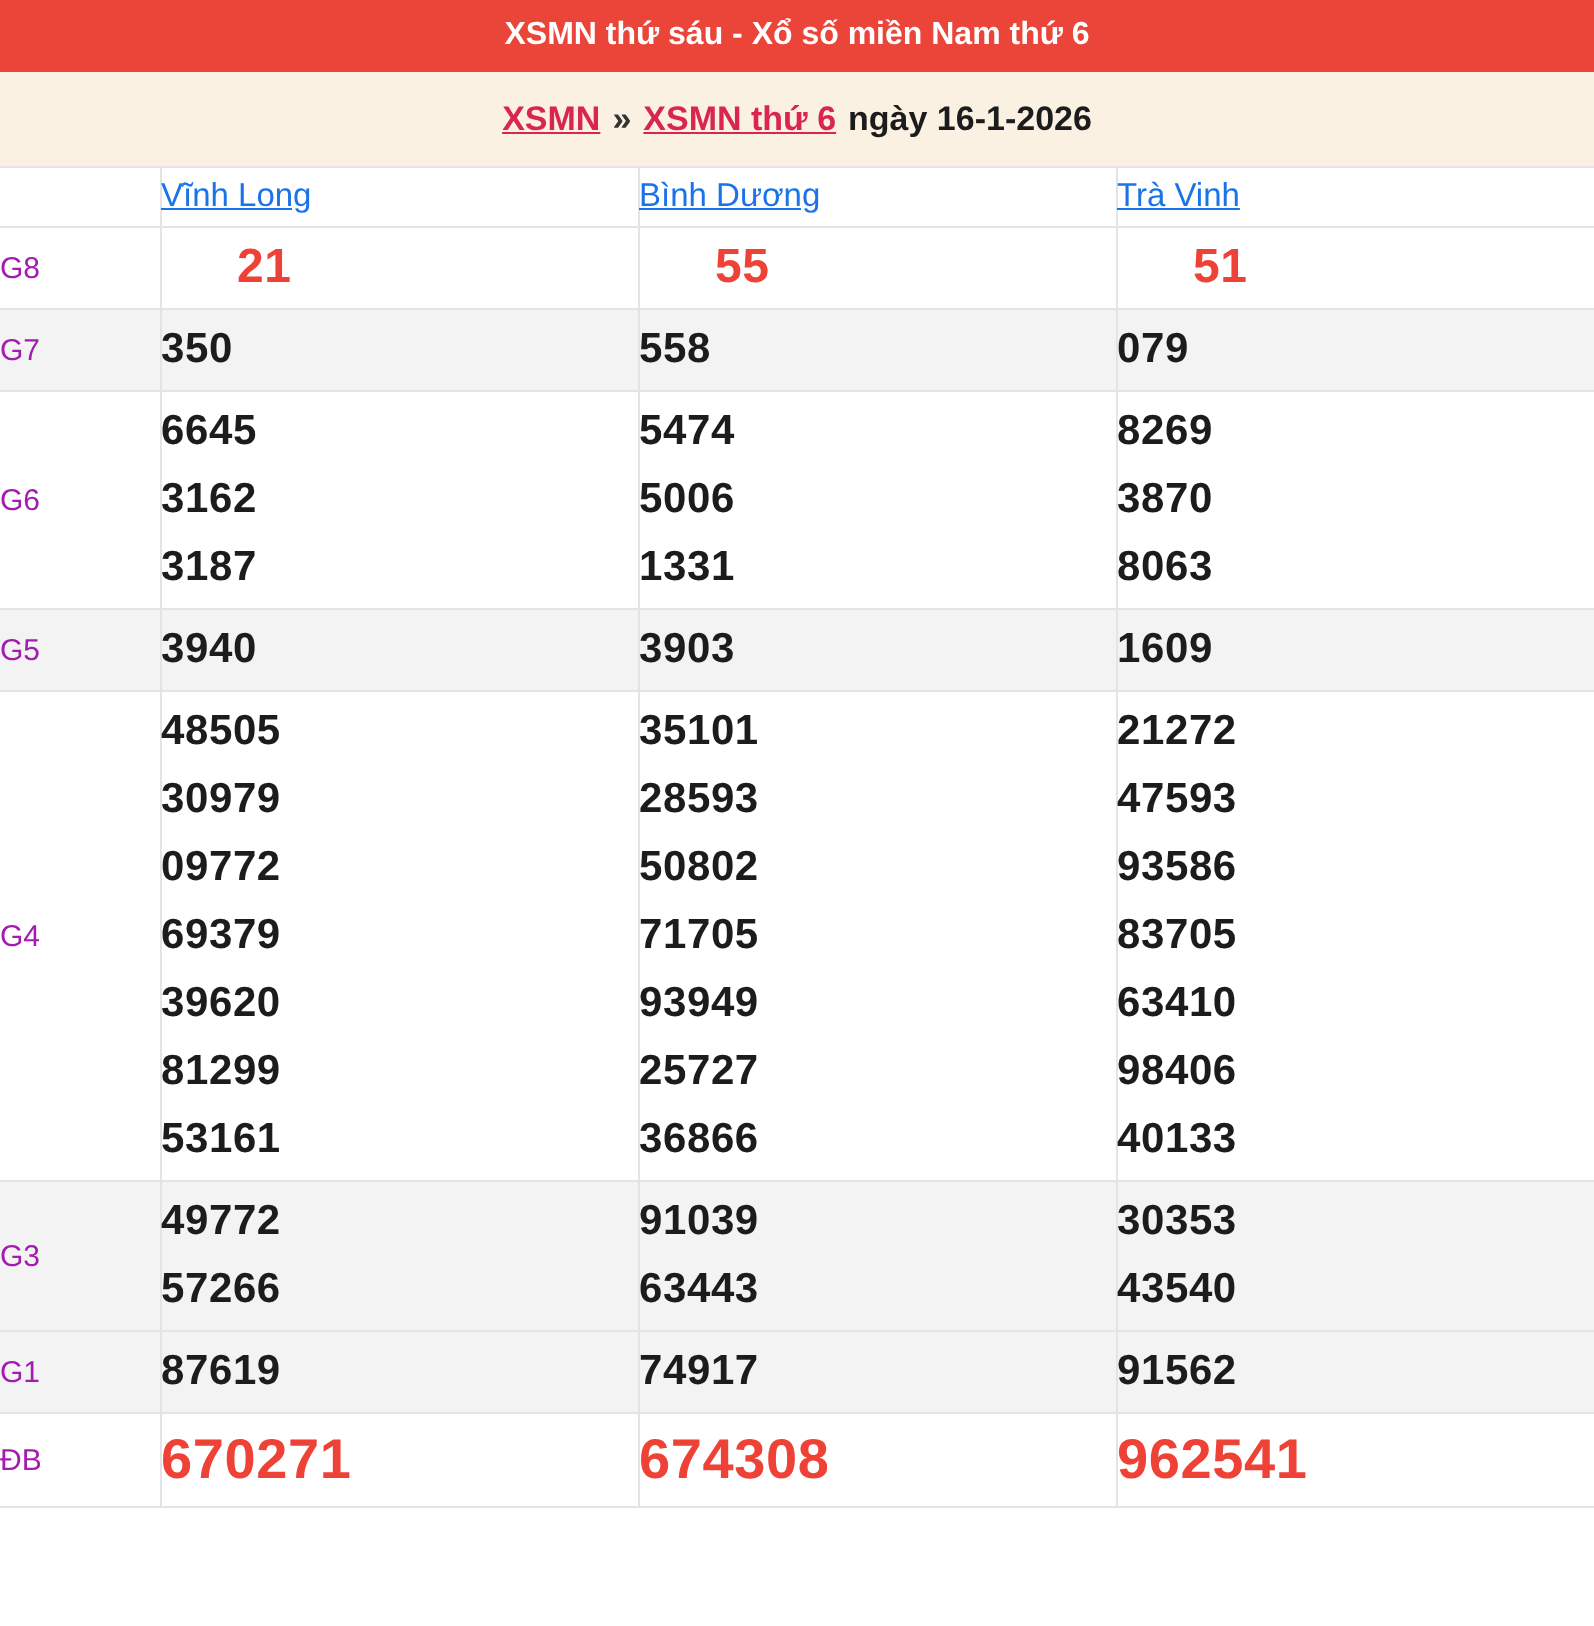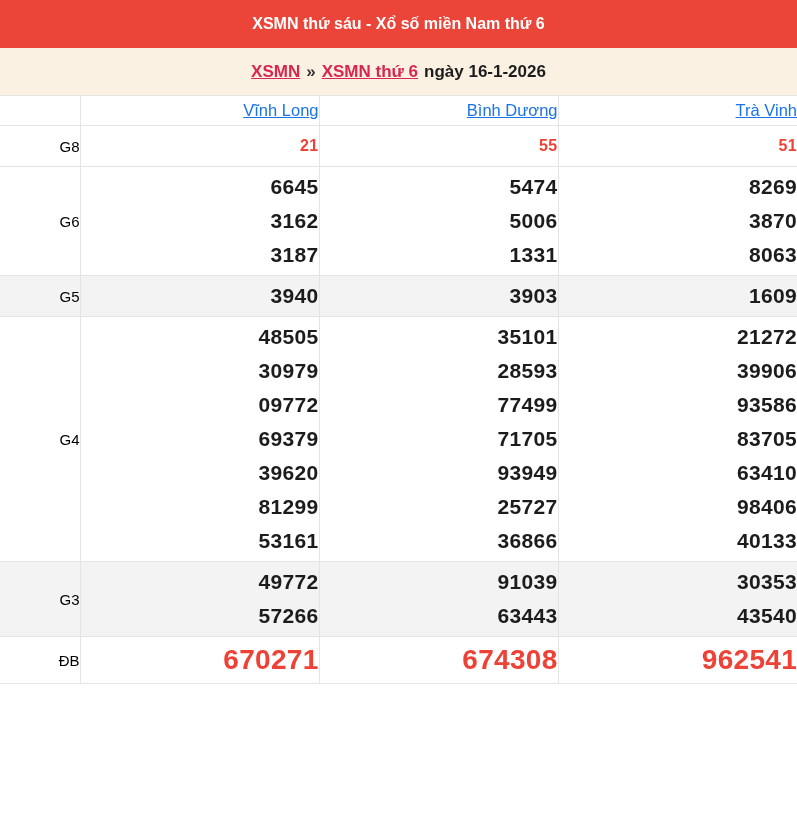--- a/index.html
+++ b/index.html
@@ -5,21 +5,21 @@
   * { margin: 0; padding: 0; box-sizing: border-box; }
   html, body {
     width: 797px;
     font-family: "Liberation Sans", "DejaVu Sans", sans-serif;
     background: #ffffff;
   }
   body { height: 813px; overflow: hidden; }
 
   
   .titlebar {
-    height: 48px;
+    height: 36px;
     background: var(--header_bg, #ea4538);
     color: var(--header_text, #ffffff);
     display: flex;
     align-items: center;
     justify-content: center;
     font-size: 16px;
     font-weight: 700;
   }
 
   
@@ -45,53 +45,54 @@
   table.results {
     width: 797px;
     border-collapse: collapse;
     table-layout: fixed;
     border-top: 1px solid var(--border, #e4e4e4);
   }
   table.results col.c-label { width: 80px; }
   table.results td, table.results th {
     border: 1px solid var(--border, #e4e4e4);
     border-left: none;
-    text-align: right;
+    text-align: left;
     vertical-align: middle;
     padding: 3px 0;
   }
   table.results th:last-child, table.results td:last-child { border-right: none; }
   thead th {
     height: 30px;
     padding: 2px 0;
     font-weight: 400;
     font-size: 16.5px;
     background: #ffffff;
   }
   thead th a {
     color: var(--province_link, #1a73e8);
     text-decoration: underline;
     cursor: pointer;
   }
   td.plabel {
     font-size: 15px;
     font-weight: 400;
-    color: #000000;
+    color: #a21caf;
   }
   .num {
     line-height: 34px;
     font-size: 21px;
     font-weight: 700;
     color: var(--number_black, #1c1c1c);
     letter-spacing: 0.3px;
   }
   tr.shaded td { background: var(--row_shade, #f3f3f3); }
   tr.em-red .num {
     color: var(--number_red, #ee4237);
-    font-size: 16px;
+    font-size: 24px;
+    margin-left: 38px;
   }
   tr.em-special .num {
     color: var(--number_red, #ee4237);
     font-size: 28px;
     line-height: 40px;
   }
 </style>
 </head>
 <body>
 
@@ -133,20 +134,32 @@
         <td>
           <div class="num">21</div>
         </td>
         <td>
           <div class="num">55</div>
         </td>
         <td>
           <div class="num">51</div>
         </td>
       </tr>
+      <tr class="shaded ">
+        <td class="plabel">G7</td>
+        <td>
+          <div class="num">350</div>
+        </td>
+        <td>
+          <div class="num">558</div>
+        </td>
+        <td>
+          <div class="num">079</div>
+        </td>
+      </tr>
       <tr class="">
         <td class="plabel">G6</td>
         <td>
           <div class="num">6645</div>
           <div class="num">3162</div>
           <div class="num">3187</div>
         </td>
         <td>
           <div class="num">5474</div>
           <div class="num">5006</div>
@@ -177,29 +190,29 @@
           <div class="num">30979</div>
           <div class="num">09772</div>
           <div class="num">69379</div>
           <div class="num">39620</div>
           <div class="num">81299</div>
           <div class="num">53161</div>
         </td>
         <td>
           <div class="num">35101</div>
           <div class="num">28593</div>
-          <div class="num">77499</div>
+          <div class="num">50802</div>
           <div class="num">71705</div>
           <div class="num">93949</div>
           <div class="num">25727</div>
           <div class="num">36866</div>
         </td>
         <td>
           <div class="num">21272</div>
-          <div class="num">39906</div>
+          <div class="num">47593</div>
           <div class="num">93586</div>
           <div class="num">83705</div>
           <div class="num">63410</div>
           <div class="num">98406</div>
           <div class="num">40133</div>
         </td>
       </tr>
       <tr class="shaded ">
         <td class="plabel">G3</td>
         <td>
@@ -208,20 +221,32 @@
         </td>
         <td>
           <div class="num">91039</div>
           <div class="num">63443</div>
         </td>
         <td>
           <div class="num">30353</div>
           <div class="num">43540</div>
         </td>
       </tr>
+      <tr class="shaded ">
+        <td class="plabel">G1</td>
+        <td>
+          <div class="num">87619</div>
+        </td>
+        <td>
+          <div class="num">74917</div>
+        </td>
+        <td>
+          <div class="num">91562</div>
+        </td>
+      </tr>
       <tr class="em-special">
         <td class="plabel">ĐB</td>
         <td>
           <div class="num">670271</div>
         </td>
         <td>
           <div class="num">674308</div>
         </td>
         <td>
           <div class="num">962541</div>

